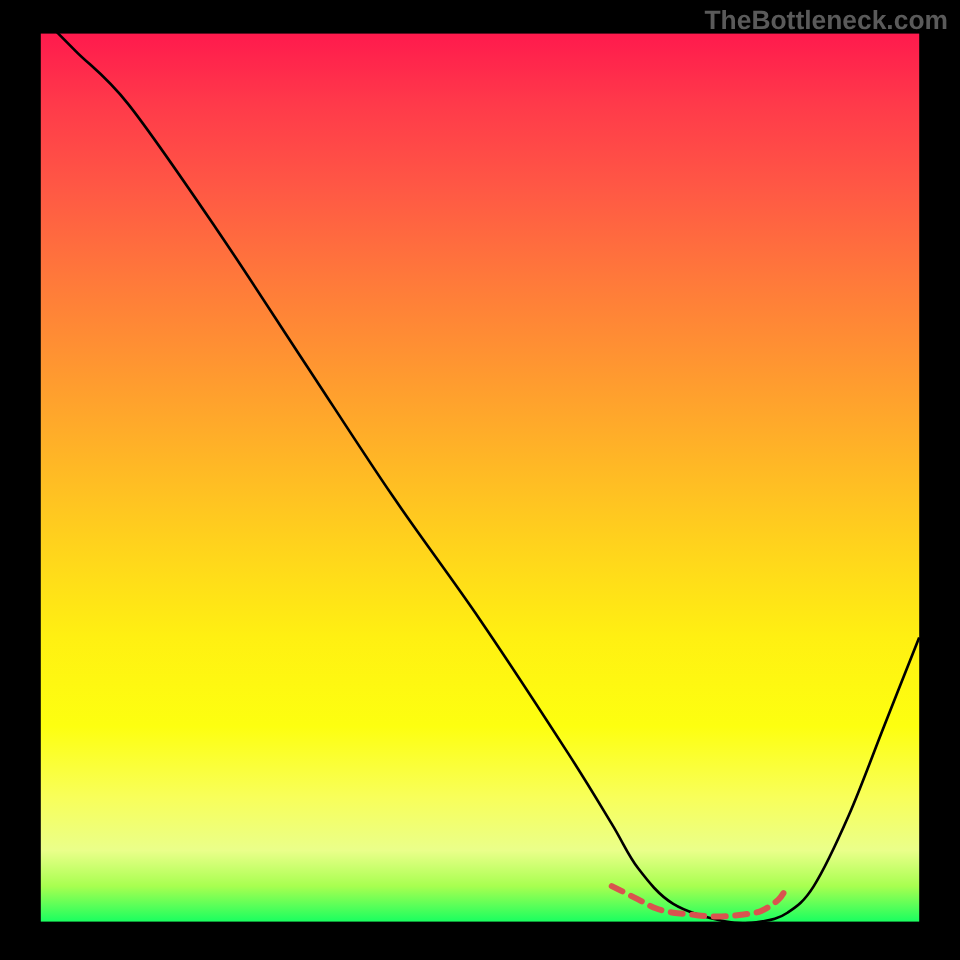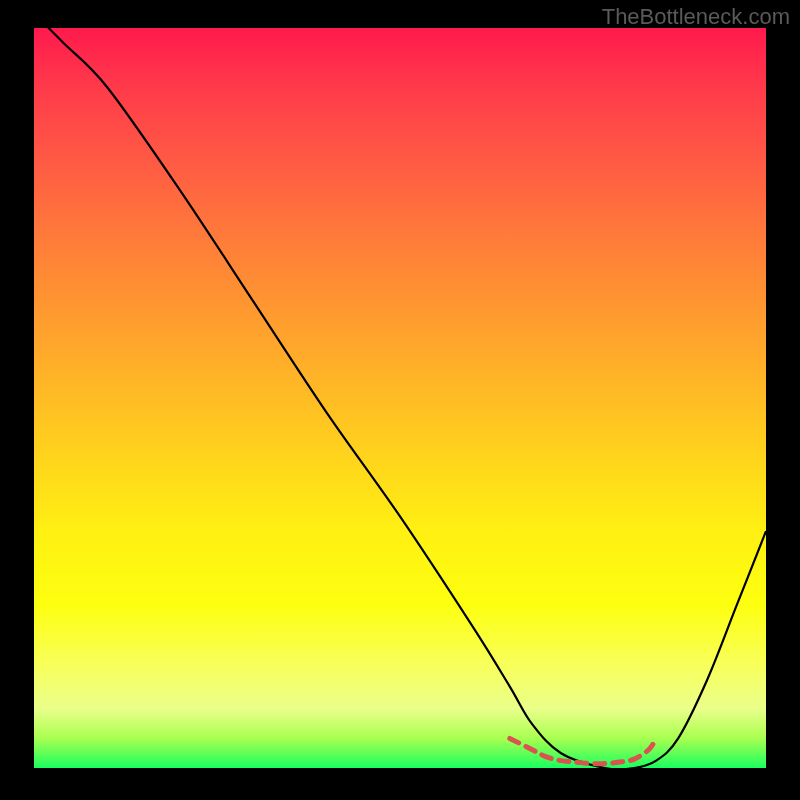--- a/index.html
+++ b/index.html
@@ -9,21 +9,21 @@
     background: #000;
     position: relative;
     font-family: Arial, sans-serif;
   }
   .watermark {
     position: absolute;
     top: 4px;
     right: 10px;
     color: #5a5a5a;
     font-size: 22px;
-    font-weight: normal;
+    font-weight: bold;
     z-index: 10;
   }
   .plot-area {
     position: absolute;
     left: 34px;
     top: 28px;
     width: 732px;
     height: 740px;
     background: linear-gradient(to bottom,
       #ff1a4d 0%,

